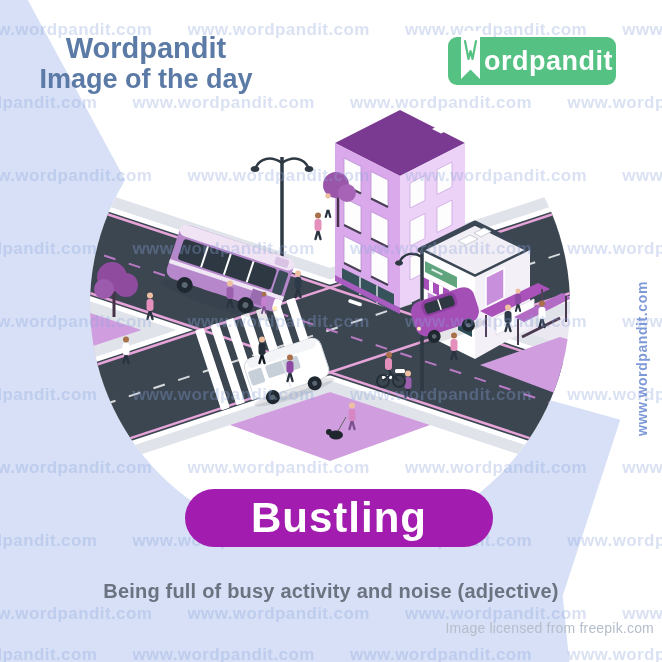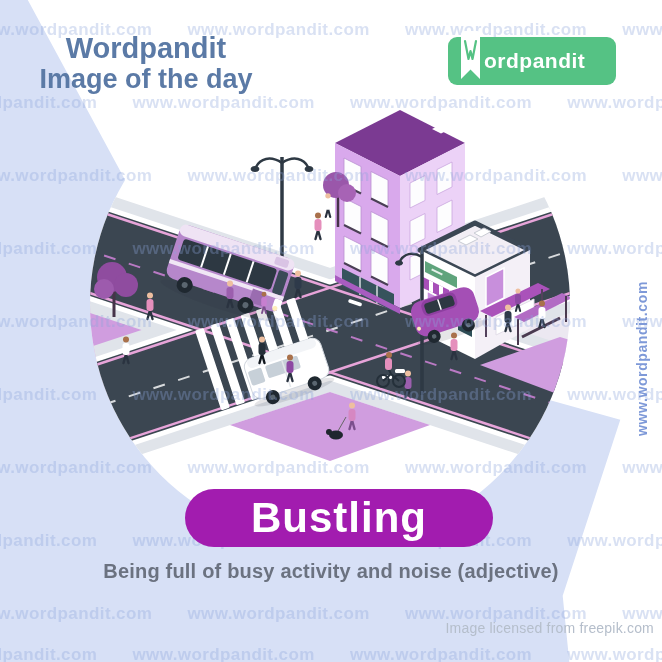--- a/index.html
+++ b/index.html
@@ -27,35 +27,35 @@
   
   .title-block{position:absolute;left:0;top:32px;width:228px;text-align:center;z-index:10;color:#5b7aa6;margin-left:32px;}
   .title-brand{font-size:29px;font-weight:bold;line-height:32px;}
   .title-tagline{font-size:27px;font-weight:bold;line-height:31px;}
   
   .logo{
     position:absolute;left:448px;top:37px;width:168px;height:48px;z-index:10;
     background:#55c284;border-radius:9px;display:flex;align-items:center;
   }
   .logo-bookmark{position:absolute;left:11px;top:-8px;width:22px;height:58px;}
-  .logo-text{margin-left:36px;color:#ffffff;font-size:21px;font-weight:bold;letter-spacing:.5px;}
+  .logo-text{margin-left:36px;color:#ffffff;font-size:27px;font-weight:bold;letter-spacing:.5px;}
   
   .scene-circle{
     position:absolute;left:90px;top:65px;width:480px;height:480px;border-radius:50%;
     overflow:hidden;background:#ffffff;z-index:1;
   }
   
   .word-pill{
     position:absolute;left:185px;top:489px;width:308px;height:58px;border-radius:29px;
     background:#a21caf;display:flex;align-items:center;justify-content:center;z-index:10;
   }
   .word-pill span{color:#ffffff;font-size:42px;font-weight:bold;letter-spacing:1px;}
   
   .definition{
-    position:absolute;left:0;top:560px;width:662px;text-align:center;z-index:10;
+    position:absolute;left:0;top:580px;width:662px;text-align:center;z-index:10;
     color:#6b7280;font-size:20px;font-weight:600;letter-spacing:.2px;
   }
   
   .credit{
     position:absolute;right:8px;top:620px;z-index:6;
     color:#b5becb;font-size:14px;letter-spacing:.2px;
   }
 </style>
 </head>
 <body>

